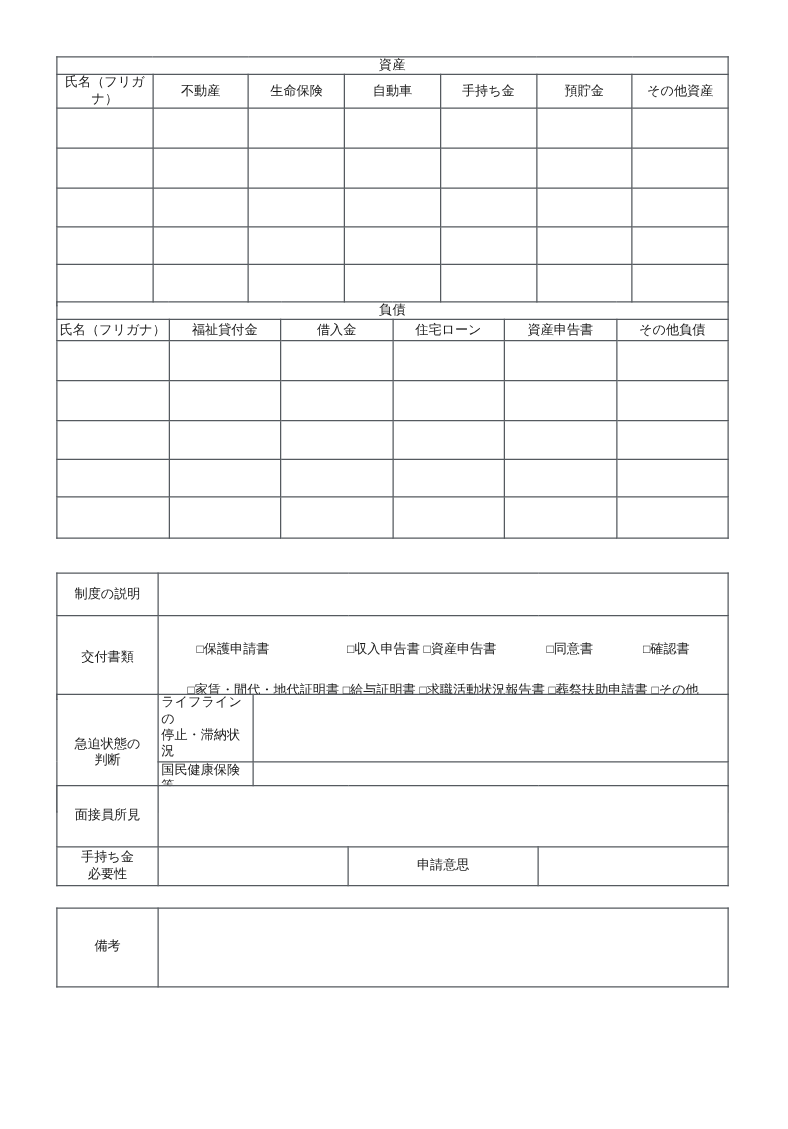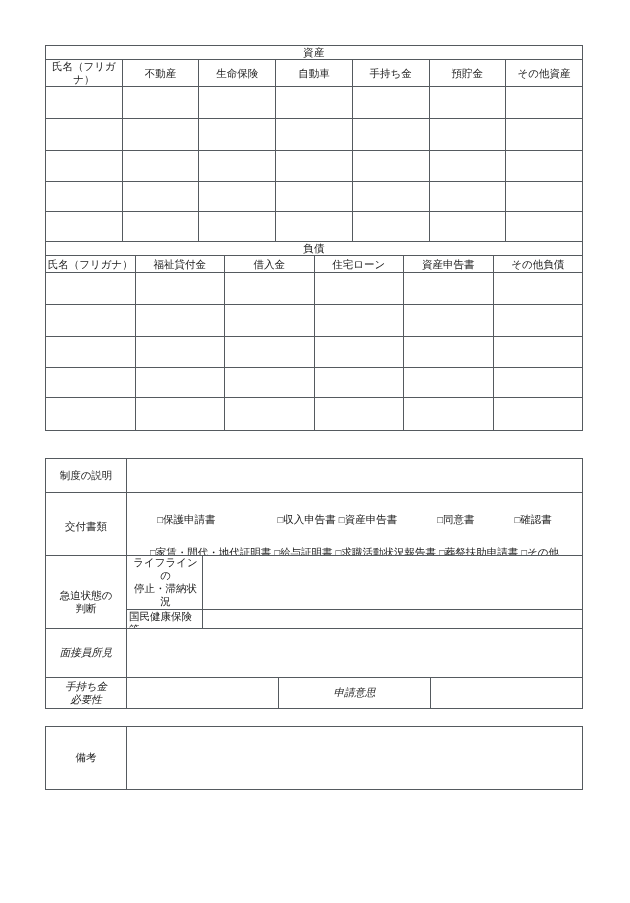--- a/index.html
+++ b/index.html
@@ -102,21 +102,21 @@
   
   .sublbl {
     width: 75px;
     font-size: 10.5px;
     line-height: 1.28;
     text-align: center;
     padding: 0 1px;
   }
   .sublbl .l1, .sublbl .l2 { display: block; }
   .sublbl.align-left .l1,
-  .sublbl.align-left .l2 { text-align: center; padding-left: 2px; }
+  .sublbl.align-left .l2 { text-align: left; padding-left: 2px; }
   .sublbl.mix .l1 { text-align: left; padding-left: 2px; }
   .sublbl.mix .l2 { text-align: center; }
 
   .two-line .l1, .two-line .l2 { display: block; }
 
   .free-cell { background: #ffffff; }
 </style>
 </head>
 <body>
 
@@ -276,21 +276,21 @@
     <tr class="row-kokuho">
       <td class="sublbl mix">
         <span class="l1">国民健康保険等</span>
         <span class="l2">の滞納状況</span>
       </td>
       <td class="free-cell"></td>
     </tr>
   </tbody>
     </table>
 
-  <table class="tbl" style="top:628px;font-style:italic;">
+  <table class="tbl" style="top:628px;">
     <tbody>
         <tr class="row-shoken">
       <td class="lbl" style="width:80px">面接員所見</td>
       <td class="free-cell" colspan="3"></td>
     </tr>
     <tr class="row-kinkyu">
       <td class="lbl two-line" style="width:80px">
         <span class="l1">手持ち金</span>
         <span class="l2">必要性</span>
       </td>

